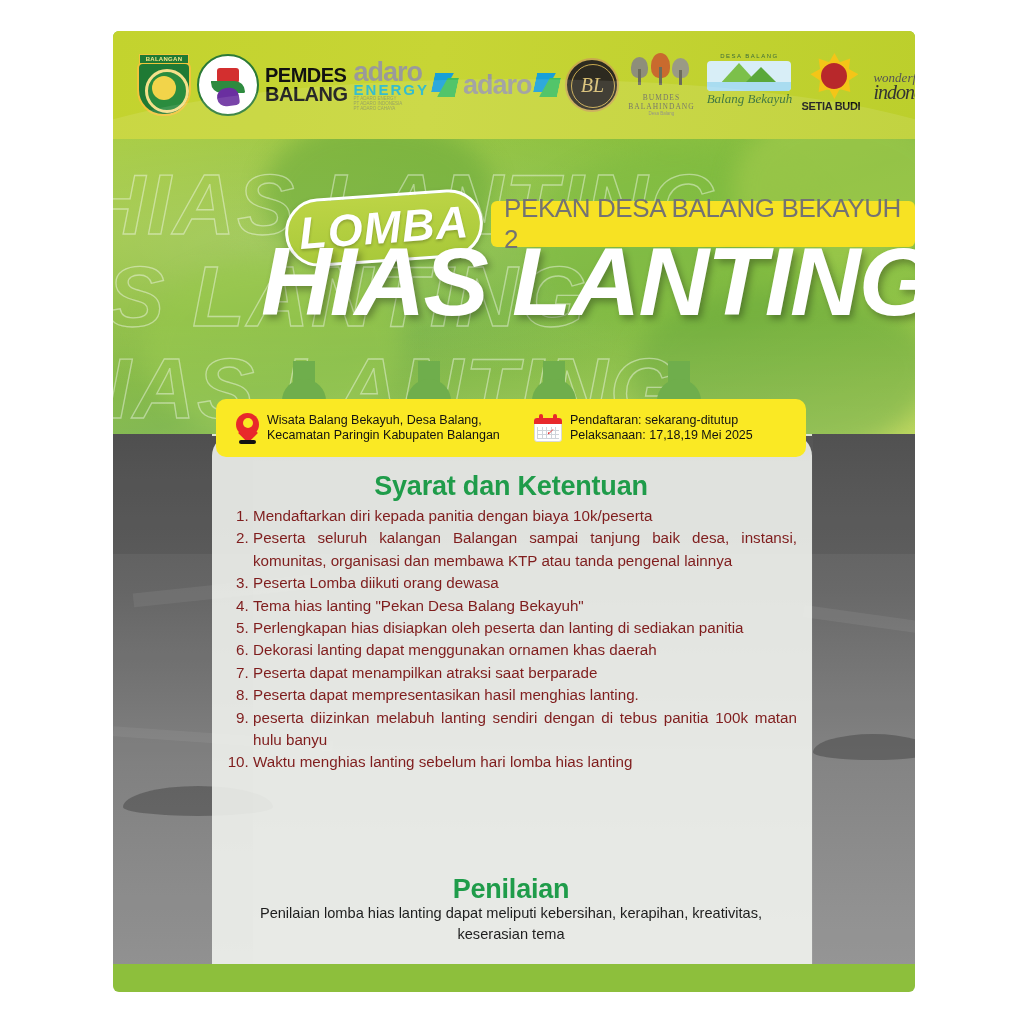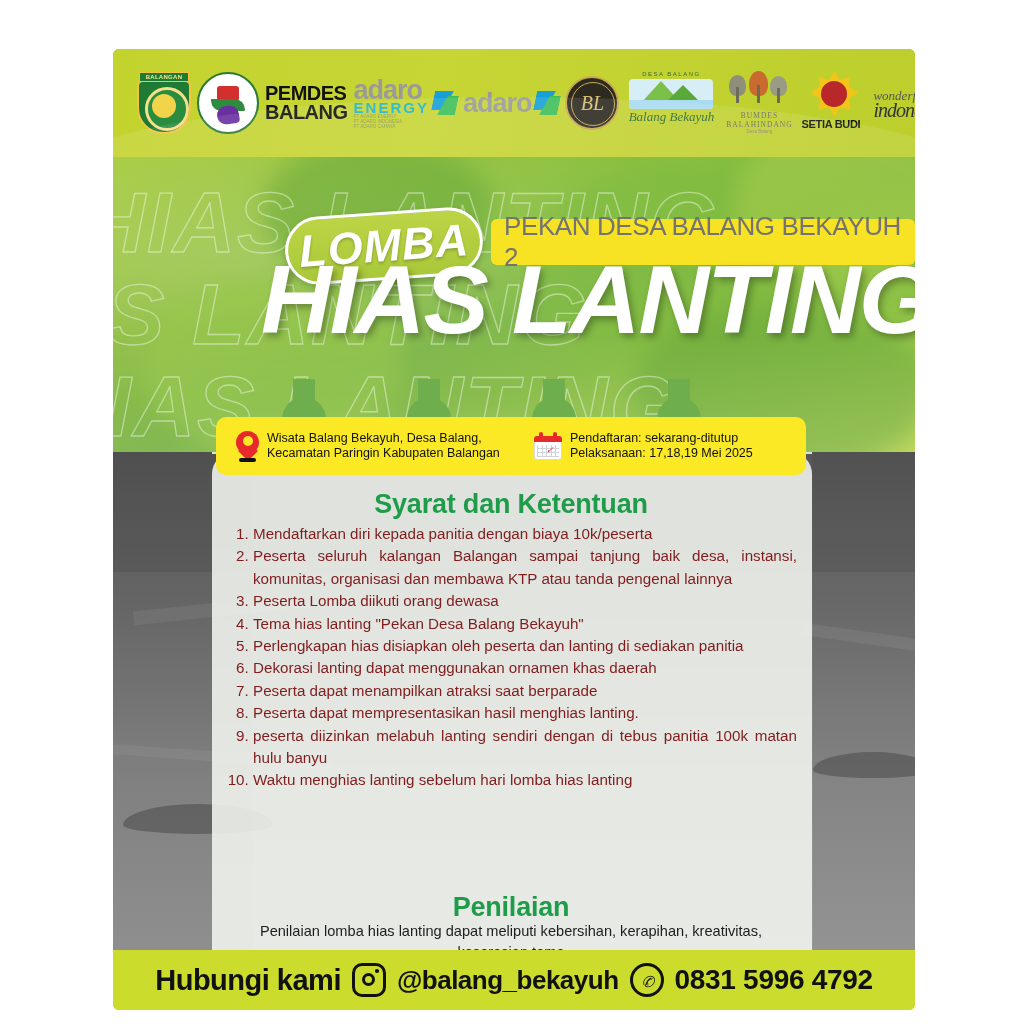--- a/index.html
+++ b/index.html
@@ -8,21 +8,20 @@
     background:#ffffff;
     font-family:"Liberation Sans", sans-serif;
   }
   #stage{position:relative;width:1024px;height:1024px;}
 
   
   .poster{
     position:absolute;left:113px;top:31px;width:802px;height:961px;
     border-radius:6px;overflow:hidden;
     background:#8dbf3c;
-    margin-top:18px;
   }
 
   
   .logobar{
     position:absolute;left:0;top:0;width:100%;height:108px;
     background:linear-gradient(100deg,#c3d32e 0%,#c7d535 40%,#bccf2c 100%);
     overflow:hidden;
   }
   .logobar::after{
     content:"";position:absolute;left:-10%;bottom:-120px;width:120%;height:180px;
@@ -369,42 +368,42 @@
               <i class="p2"></i>
             </span>
         </div>
 
         <div class="logo blseal">
           <div class="o"></div>
             <div class="i"></div>
           <div class="bl">BL</div>
         </div>
 
-        <div class="logo bekayuh">
-          <div class="arc">DESA BALANG</div>
-          <div class="scene">
-            <i class="m1"></i>
-              <i class="m2"></i>
-              <i class="water"></i>
-          </div>
-          <div class="name">Balang Bekayuh</div>
-        </div>
-
         <div class="logo bumdes">
           <div class="trees">
             <i class="c" style="left:6px;top:4px;width:17px;height:21px;background:#8e8e7a;"></i>
             <i class="t" style="left:13px;height:16px;"></i>
             <i class="c" style="left:26px;top:0px;width:19px;height:25px;background:#c96a2e;"></i>
             <i class="t" style="left:34px;height:18px;"></i>
             <i class="c" style="left:47px;top:5px;width:17px;height:20px;background:#9a9a85;"></i>
             <i class="t" style="left:54px;height:15px;"></i>
           </div>
           <div class="cap">BUMDES</div>
           <div class="cap">BALAHINDANG</div>
           <div class="cap2">Desa Balang</div>
+        </div>
+
+        <div class="logo bekayuh">
+          <div class="arc">DESA BALANG</div>
+          <div class="scene">
+            <i class="m1"></i>
+              <i class="m2"></i>
+              <i class="water"></i>
+          </div>
+          <div class="name">Balang Bekayuh</div>
         </div>
 
         <div class="logo setia">
           <div class="medal">
             <div class="star"></div>
               <div class="red"></div>
           </div>
           <div class="lbl">SETIA BUDI</div>
         </div>
 
@@ -520,27 +519,15 @@
           <li>Peserta dapat menampilkan atraksi saat berparade</li>
           <li>Peserta dapat  mempresentasikan hasil menghias lanting.</li>
           <li>peserta diizinkan melabuh lanting sendiri dengan di tebus panitia 100k matan hulu banyu</li>
           <li>Waktu menghias lanting sebelum hari lomba hias lanting</li>
         </ol>
     </div>
 
     <div class="h-sec" style="left:103px;top:843px;width:590px;">Penilaian</div>
     <div class="penilaian-body" style="left:128px;top:872px;width:540px;">Penilaian lomba hias lanting dapat meliputi kebersihan, kerapihan, kreativitas, keserasian tema</div>
 
-    <div class="footer">
-      <span class="lbl">Hubungi kami</span>
-      <span class="ig">
-          <i class="c"></i>
-          <i class="d"></i>
-        </span>
-      <span class="handle">@balang_bekayuh</span>
-      <span class="wa">
-          <i class="h">✆</i>
-        </span>
-      <span class="phone">0831 5996 4792</span>
-    </div>
 
   </div>
 </div>
 
 </body></html>

